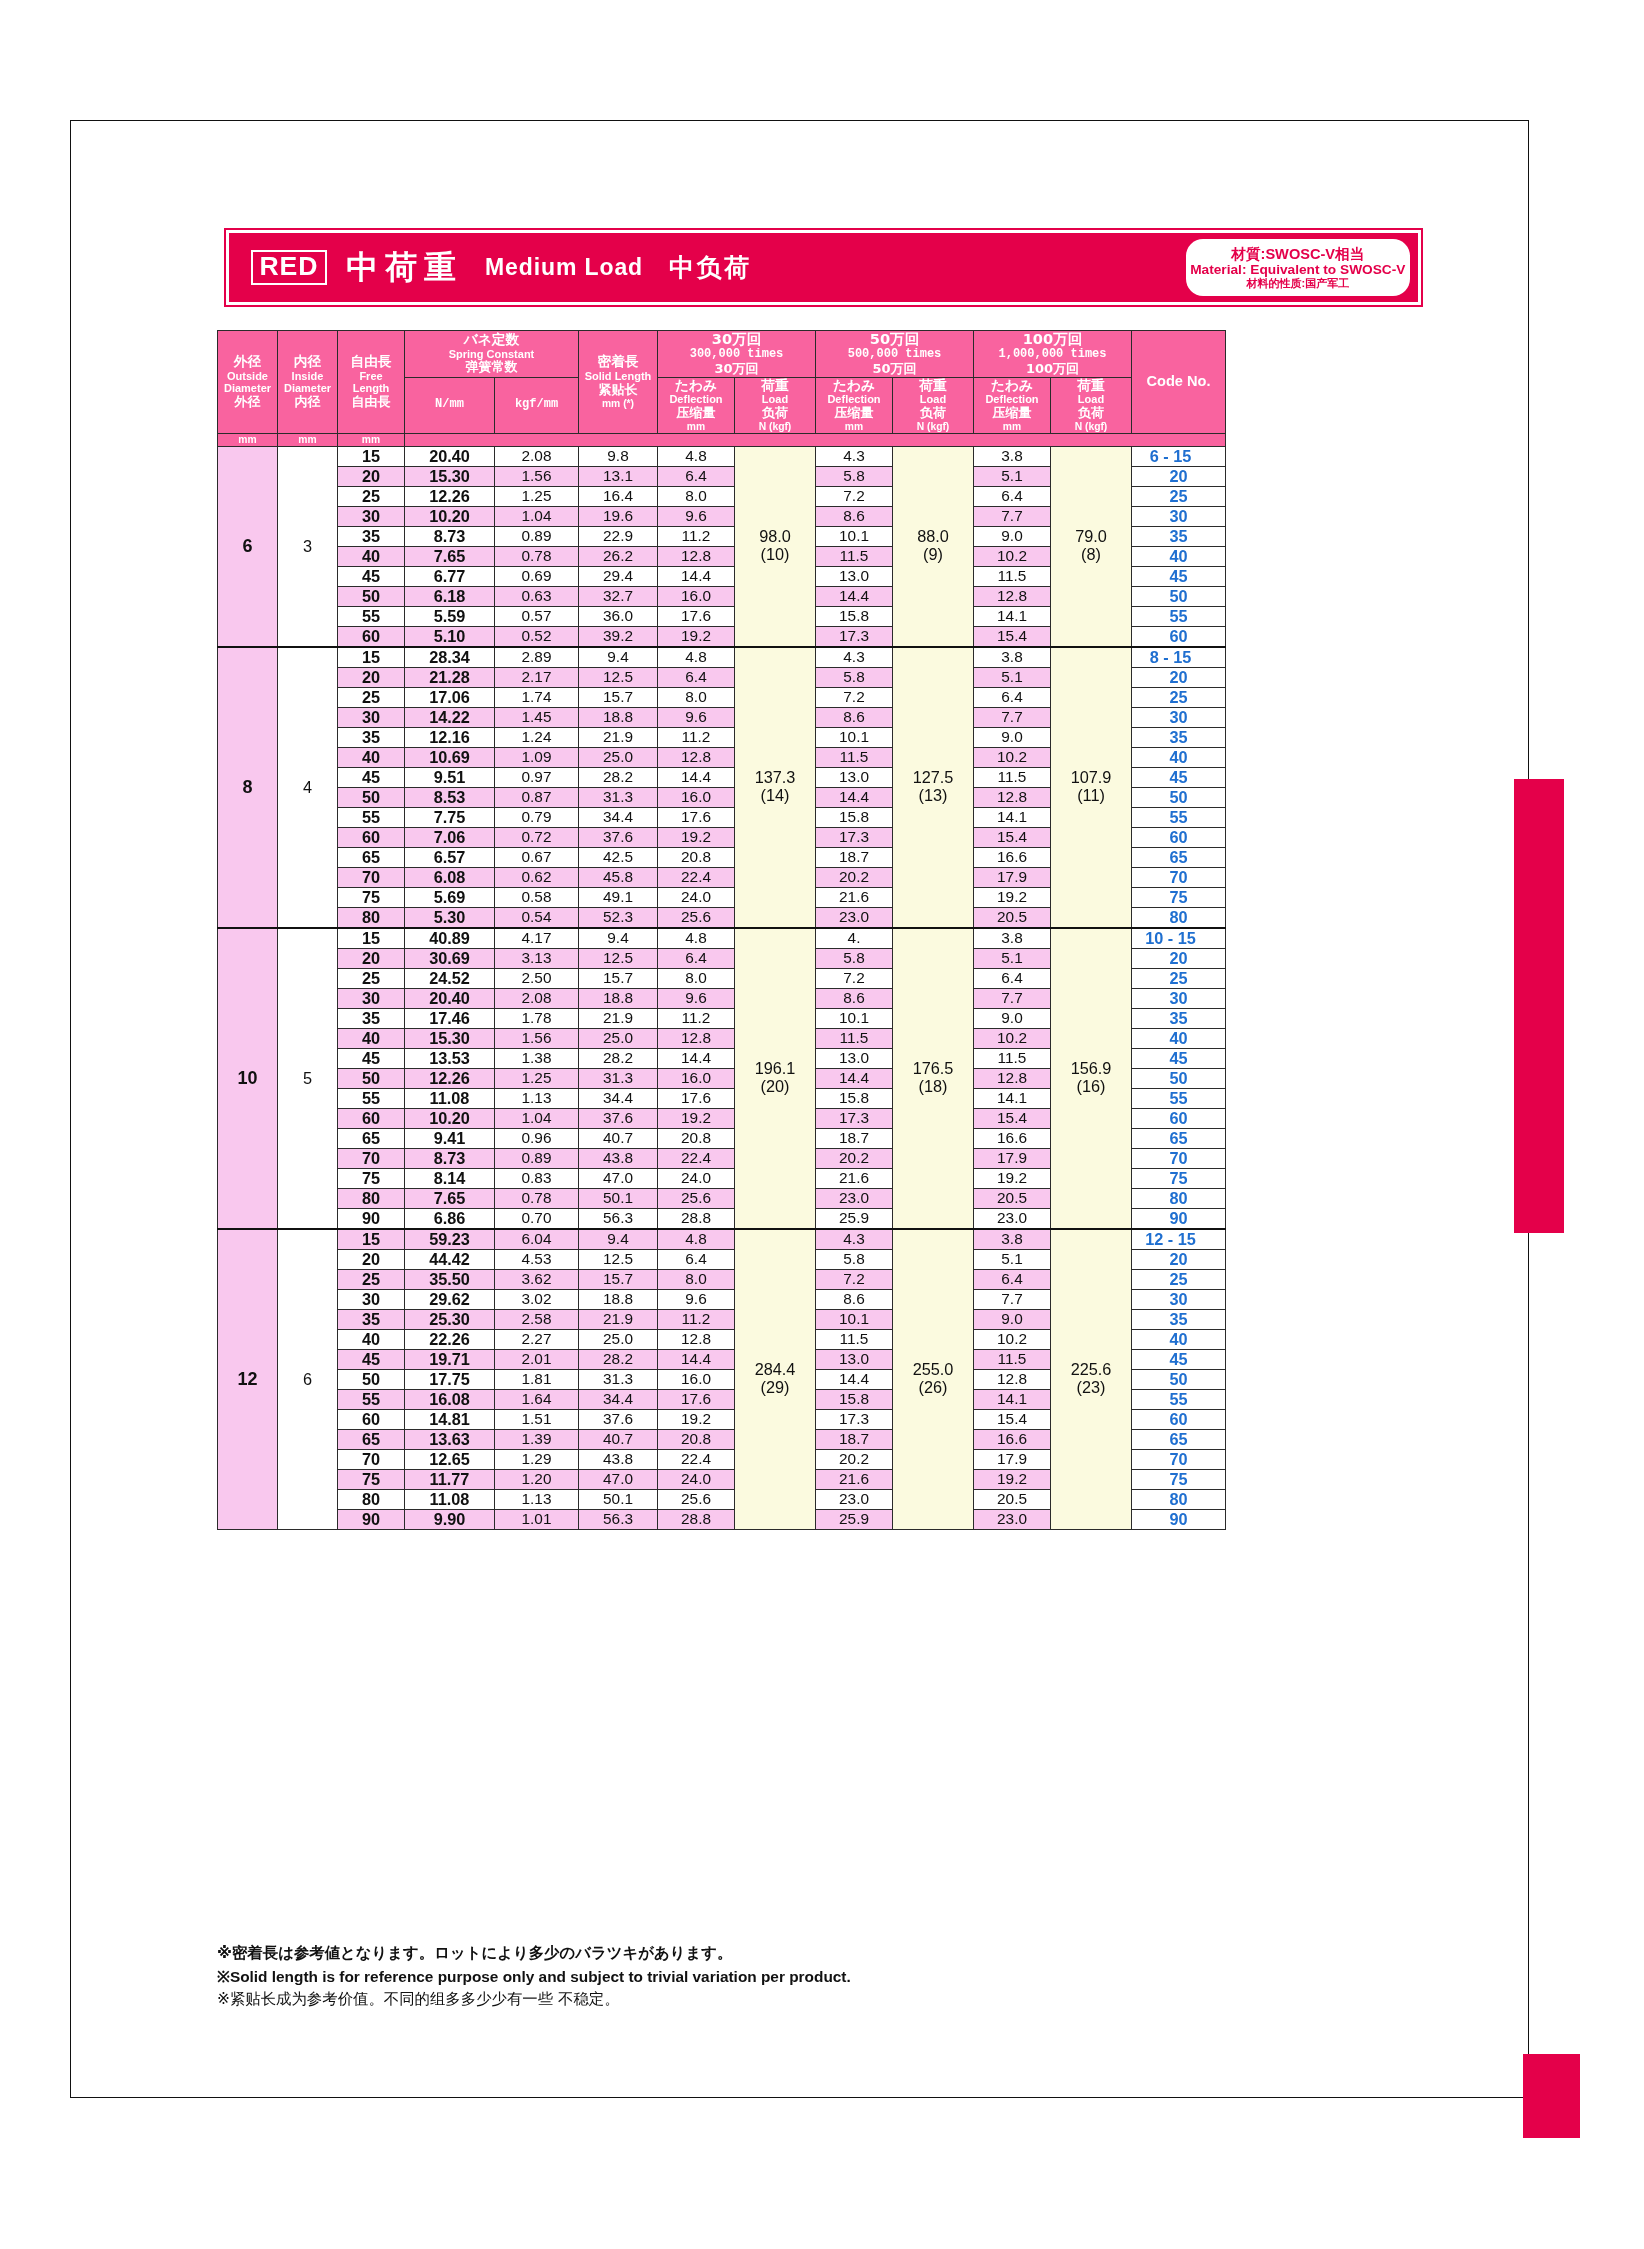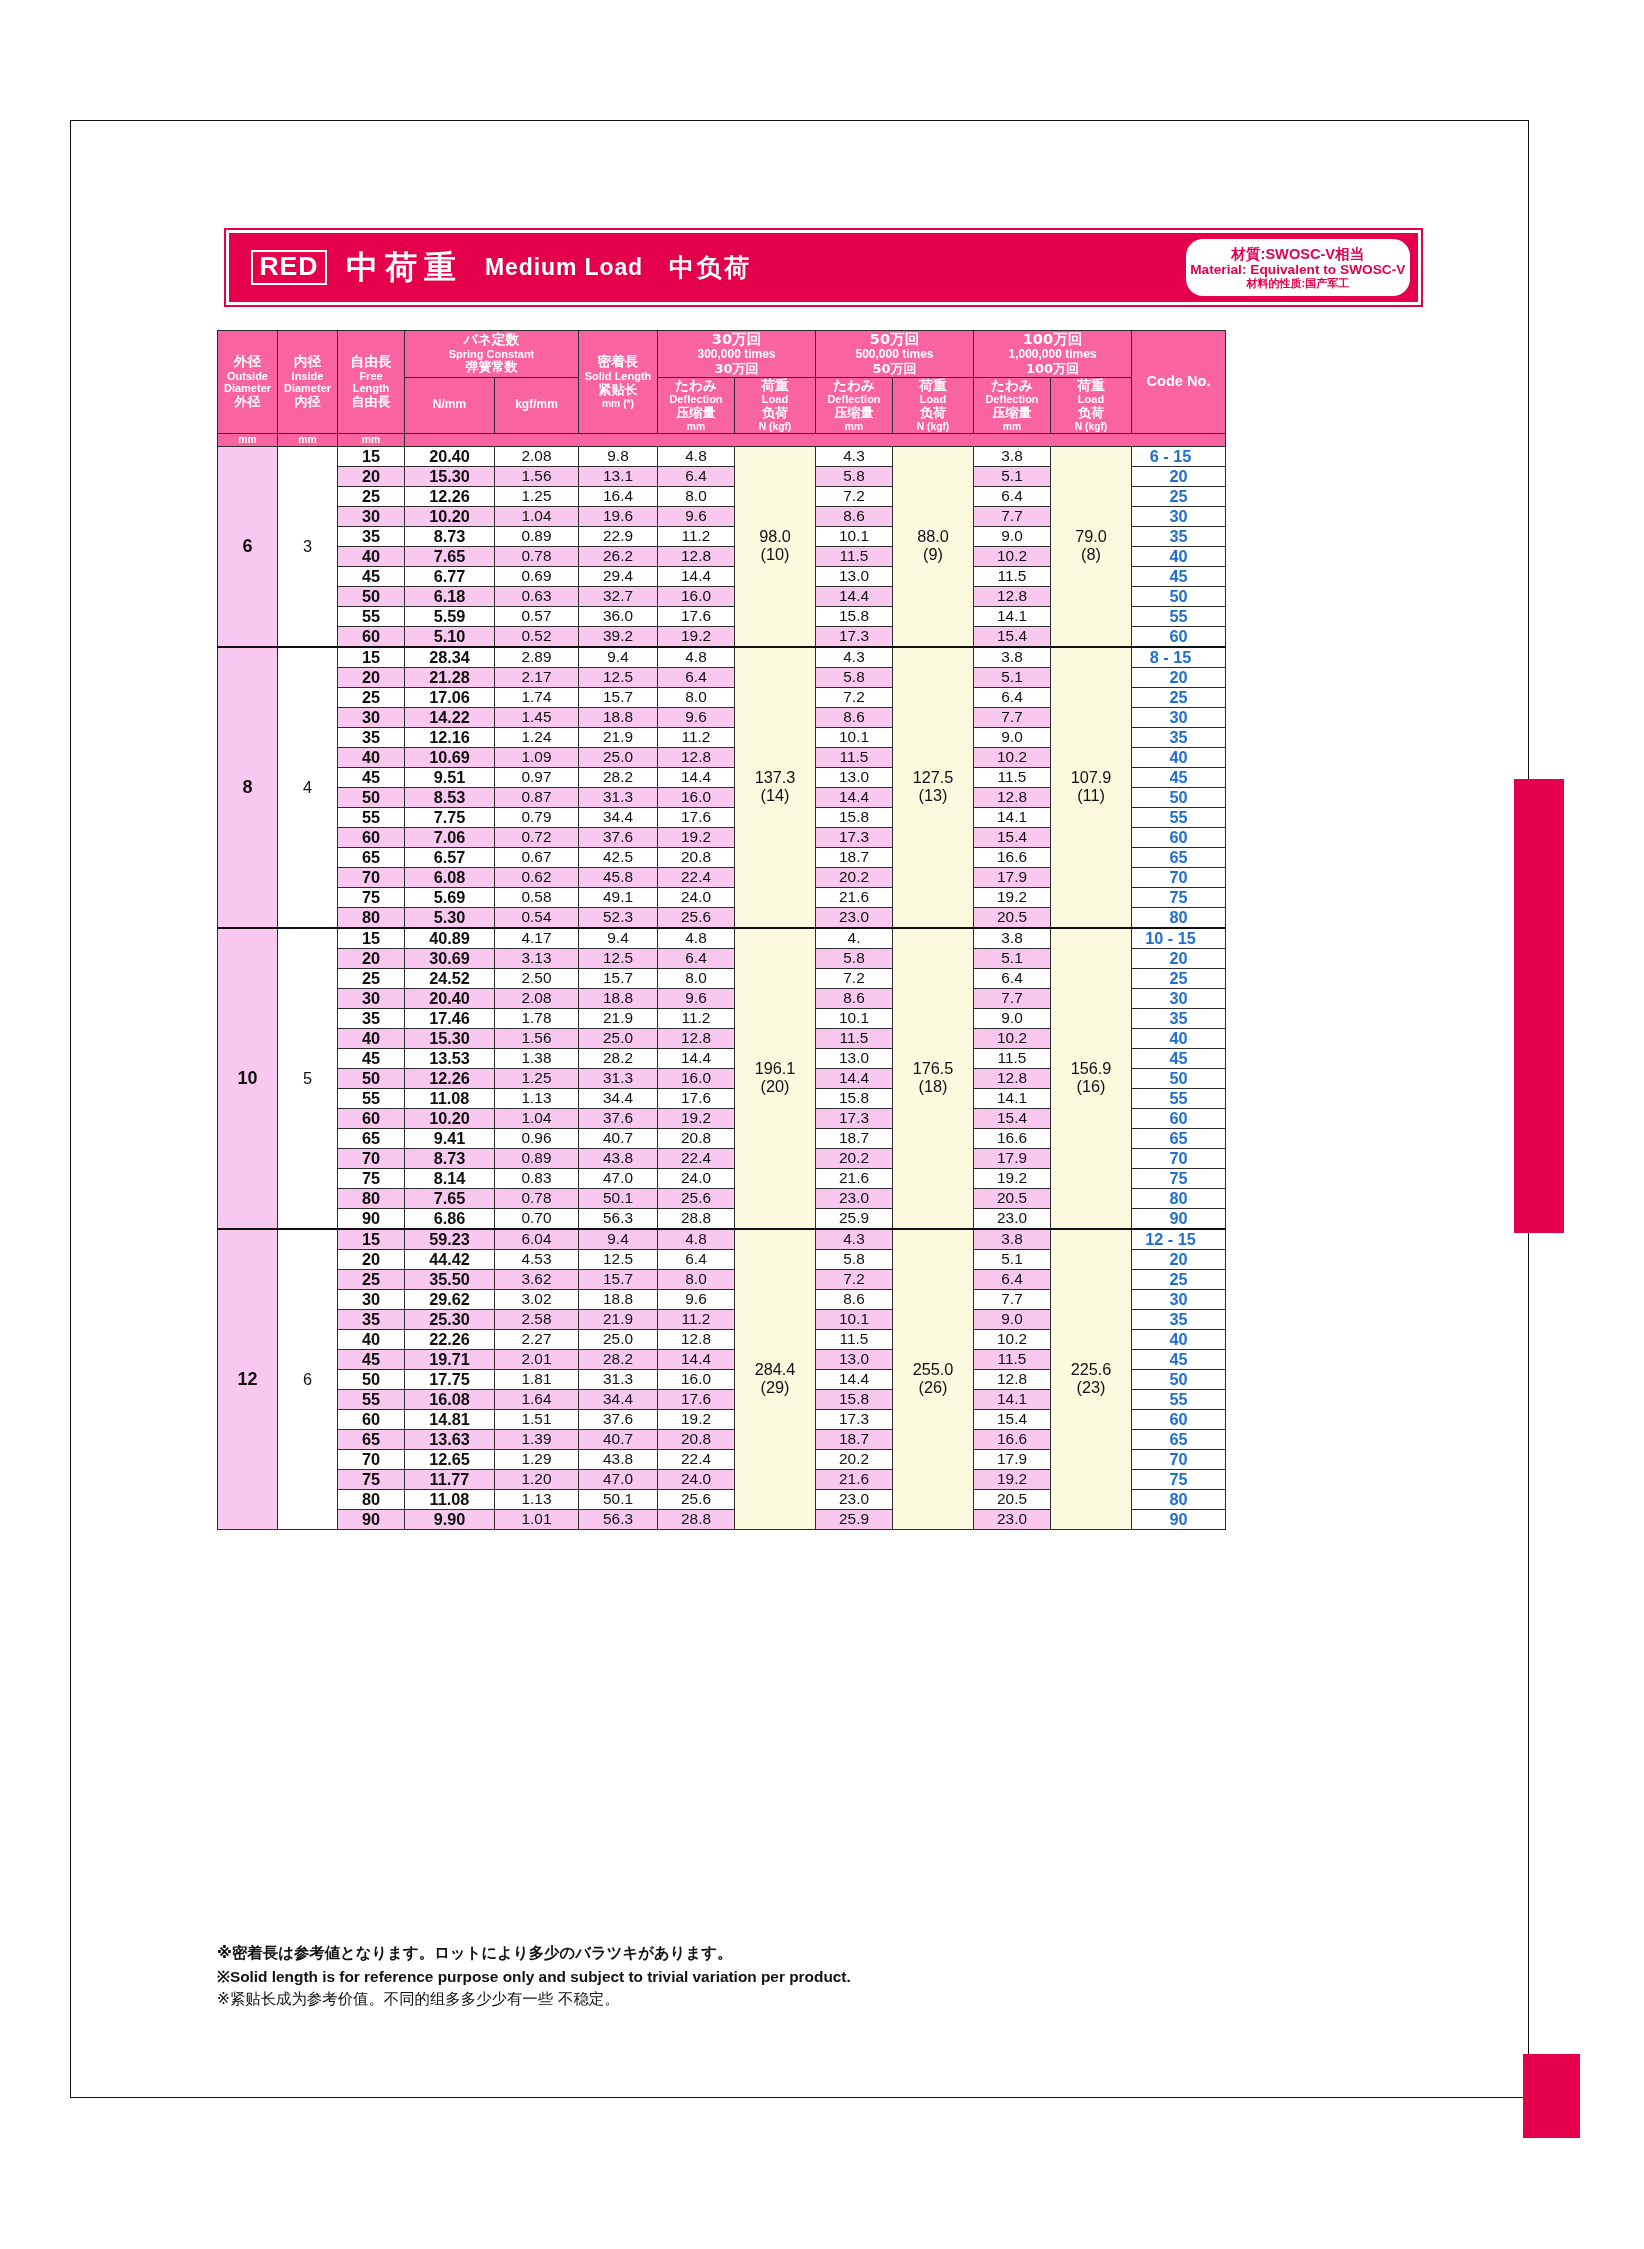--- a/index.html
+++ b/index.html
@@ -131,21 +131,21 @@
     color: #ffffff;
     font-weight: bold;
     line-height: 1.15;
     padding: 1.7px 0.9px;
   }
   .hd .j  { font-size: 13.7px; font-family: "DejaVu Sans", sans-serif; display:block;}
   .hd .e  { font-size: 11px; display:block; }
   .hd .c  { font-size: 13px; font-family: "DejaVu Sans", sans-serif; display:block;}
   .hd .u  { font-size: 10.3px; display:block; }
   .hd .big{ font-size: 14.6px; font-family: "DejaVu Sans", sans-serif; display:block;}
-  .hd .mid{ font-size: 12px; display:block; }
+  .hd .mid{ font-size: 12px; display:block;font-family:Liberation Mono, monospace; }
   .hd.code { font-size: 14.6px; color:#fff; font-weight:bold; }
 
   
   td.od, td.id {
     font-size: 18px;
     font-weight: bold;
     color: #111;
   }
   td.od { background: #f9c8ee; }
   td.id { background: #ffffff; font-weight: normal; font-size: 16.3px; }

